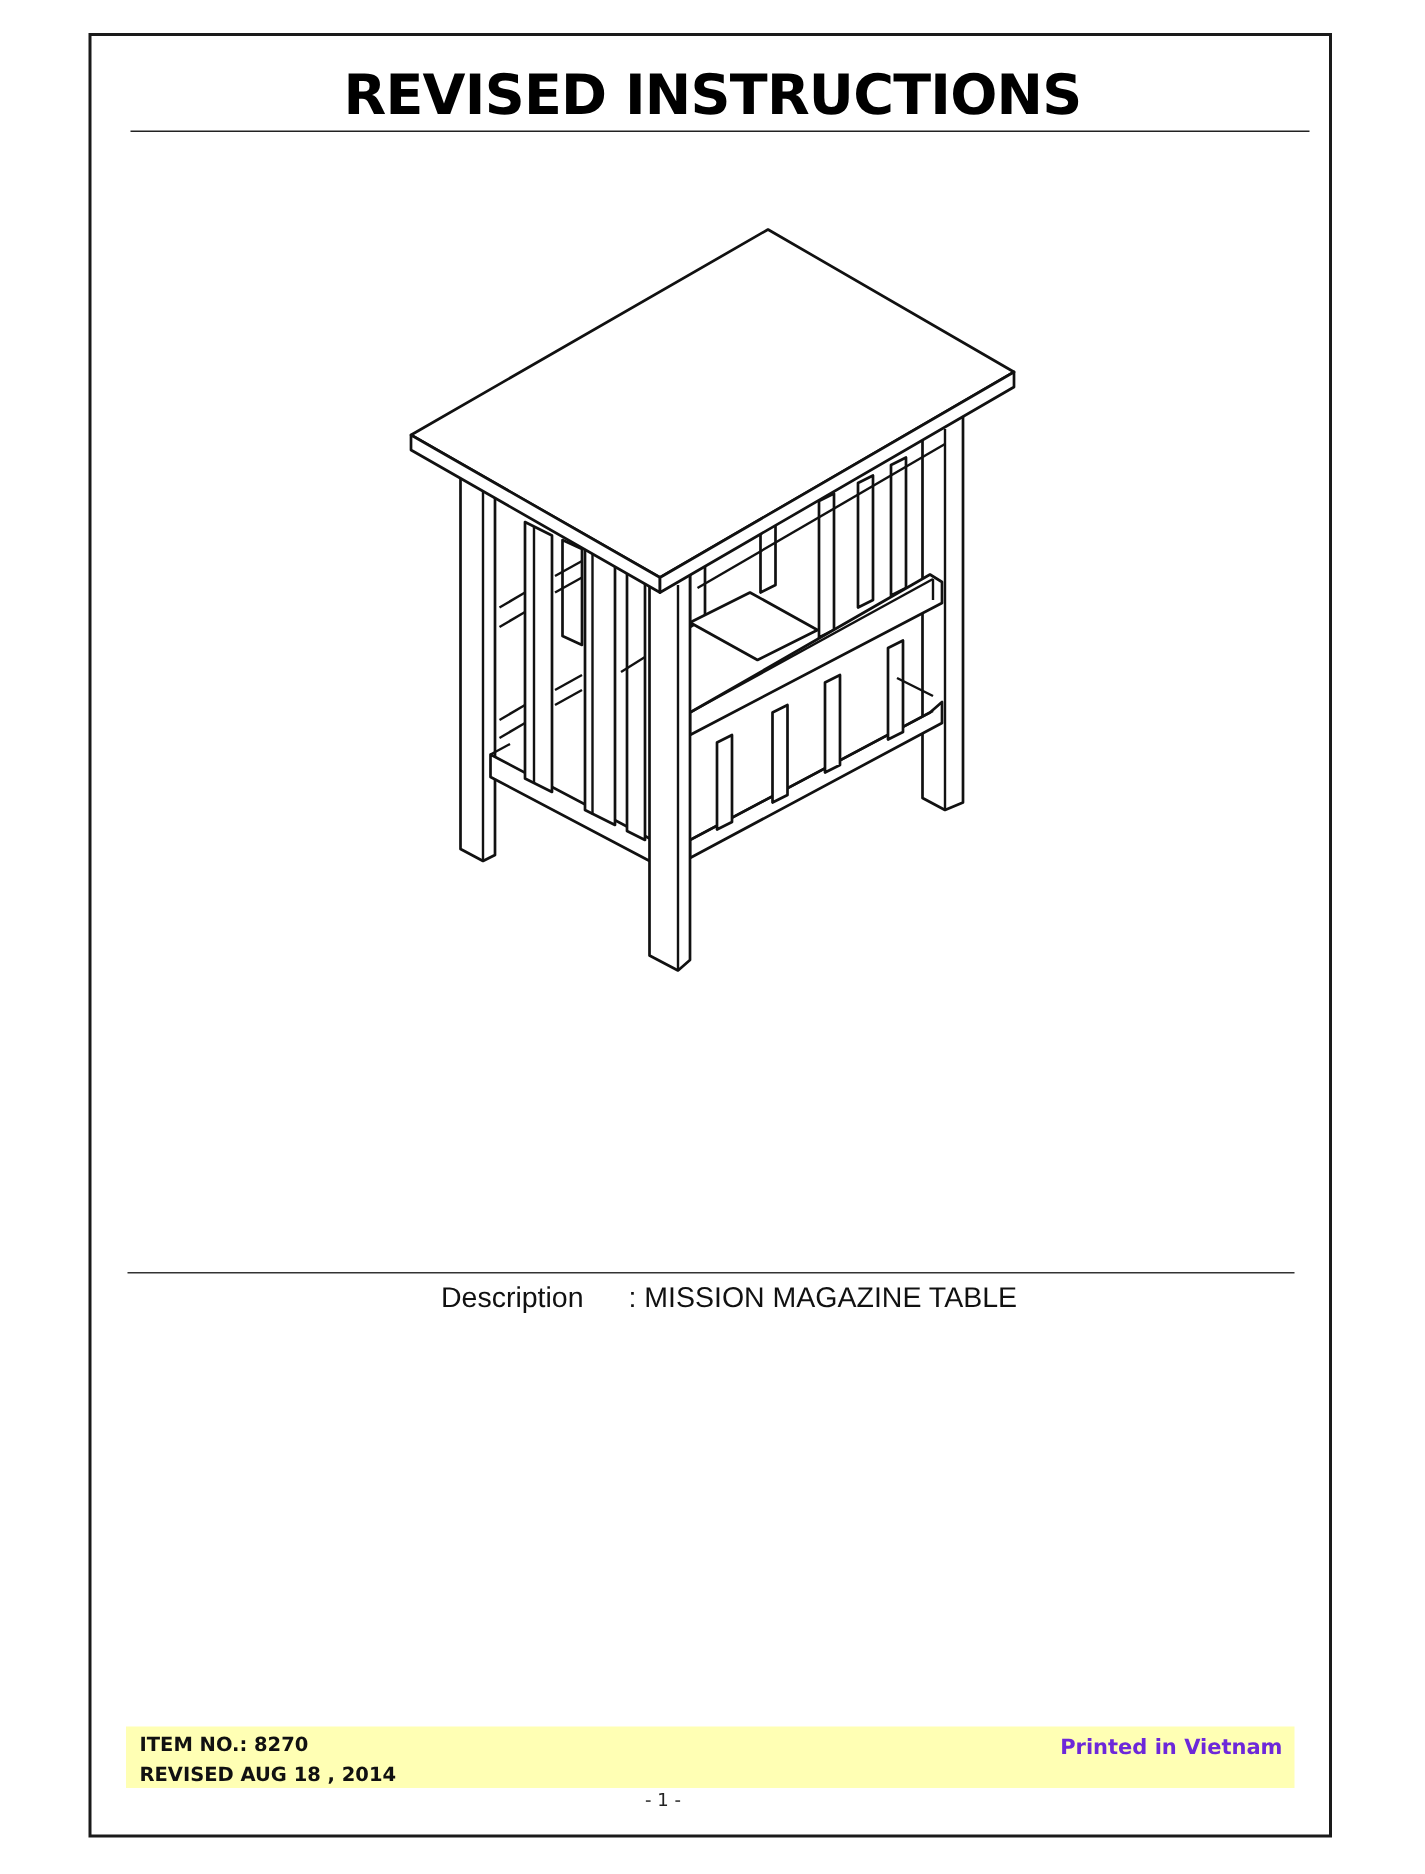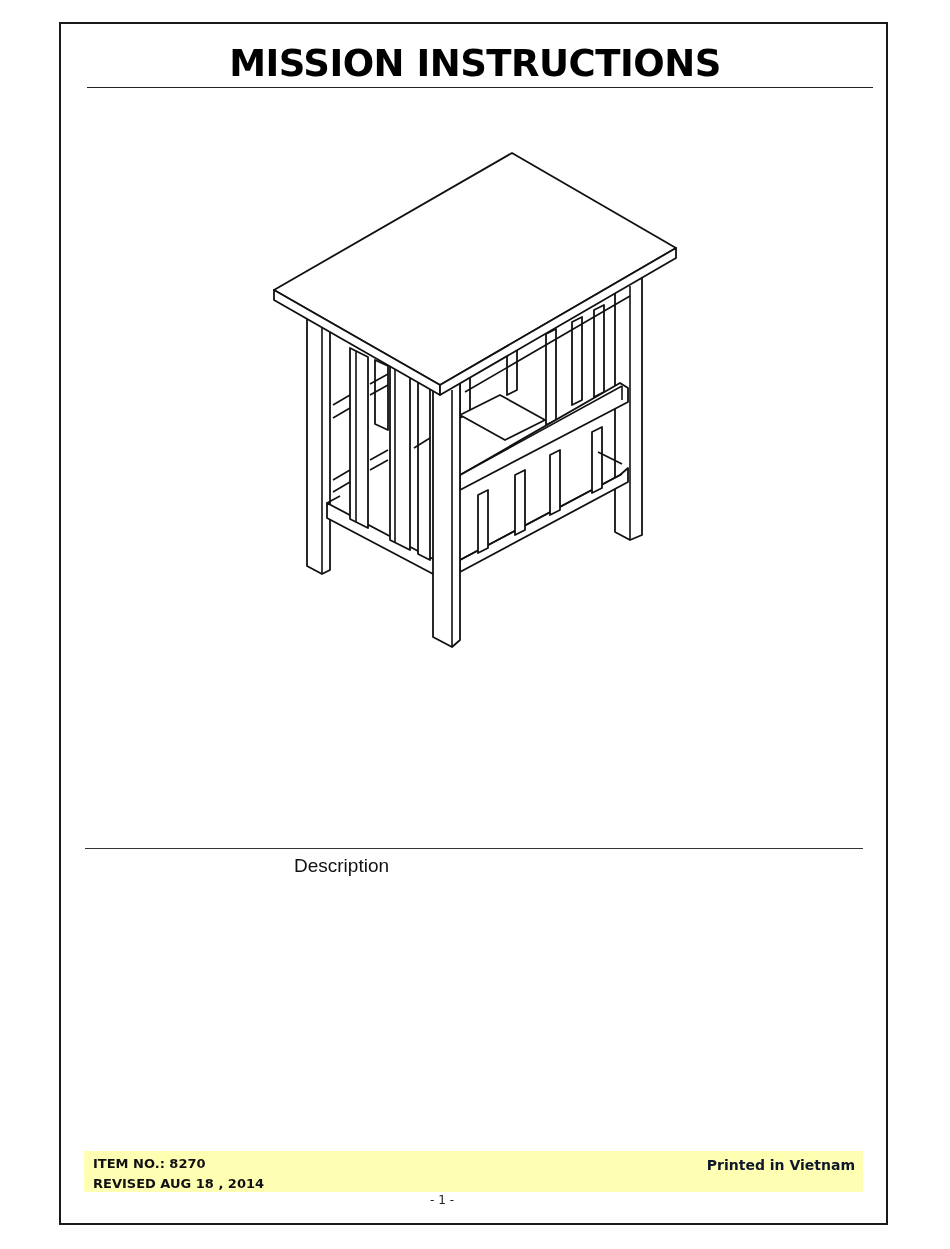--- a/index.html
+++ b/index.html
@@ -18,32 +18,32 @@
     .desc { position: absolute; left: 294px; top: 852px; font-size: 19px; line-height: 28px;
             font-family: Liberation Sans, sans-serif; color: #111; }
     .desc-row { display: flex; }
     .desc-label { width: 125px; }
     .desc-value { }
     .footer-band { position: absolute; left: 84px; top: 1151px; width: 779px; height: 41px;
                    background: #ffffb4; }
     .footer-left { position: absolute; left: 9px; top: 3px; font-size: 13px; font-weight: bold;
                    line-height: 20px; color: #111; }
     .footer-right { position: absolute; right: 8px; top: 4px; font-size: 14px; font-weight: bold;
-                    line-height: 20px; color: #0f172a; }
+                    line-height: 20px; color: #6d28d9; }
     .page-num { position: absolute; left: 0; width: 884px; text-align: center; top: 1193px;
                 font-size: 12px; color: #222; }
     svg .ln { fill: #fff; stroke: #111; stroke-width: 1.8; stroke-linejoin: round; }
     svg .st { fill: none; stroke: #111; stroke-width: 1.6; }
   </style>
 </head>
 <body>
 
 <div class="frame"></div>
 
-<div class="title">MISSION INSTRUCTIONS</div>
+<div class="title">REVISED INSTRUCTIONS</div>
 <div class="rule-top"></div>
 
 <div class="drawing">
   <svg width="430" height="520" viewBox="260 140 430 520" xmlns="http://www.w3.org/2000/svg">
 
     <polygon class="ln" points="628,282 642,278 642,535 630,540 615,532 615,290"></polygon>
     <line class="st" x1="630" y1="286" x2="630" y2="540"></line>
 
     <polygon class="ln" points="307,318 330,330 330,570 322,574 307,566"></polygon>
     <line class="st" x1="322" y1="326" x2="322" y2="574"></line>
@@ -96,20 +96,21 @@
     <polygon class="ln" points="440,385 676,248 676,258 440,395"></polygon>
     <line class="st" x1="465" y1="392" x2="630" y2="296"></line>
   </svg>
 </div>
 
 <div class="rule-desc"></div>
 
 <div class="desc">
   <div class="desc-row">
     <span class="desc-label">Description</span>
+    <span class="desc-value">: MISSION MAGAZINE TABLE</span>
   </div>
 </div>
 
 <div class="footer-band">
   <div class="footer-left">
     <div>ITEM NO.: 8270</div>
     <div>REVISED AUG 18 , 2014</div>
   </div>
   <div class="footer-right">Printed in Vietnam</div>
 </div>

